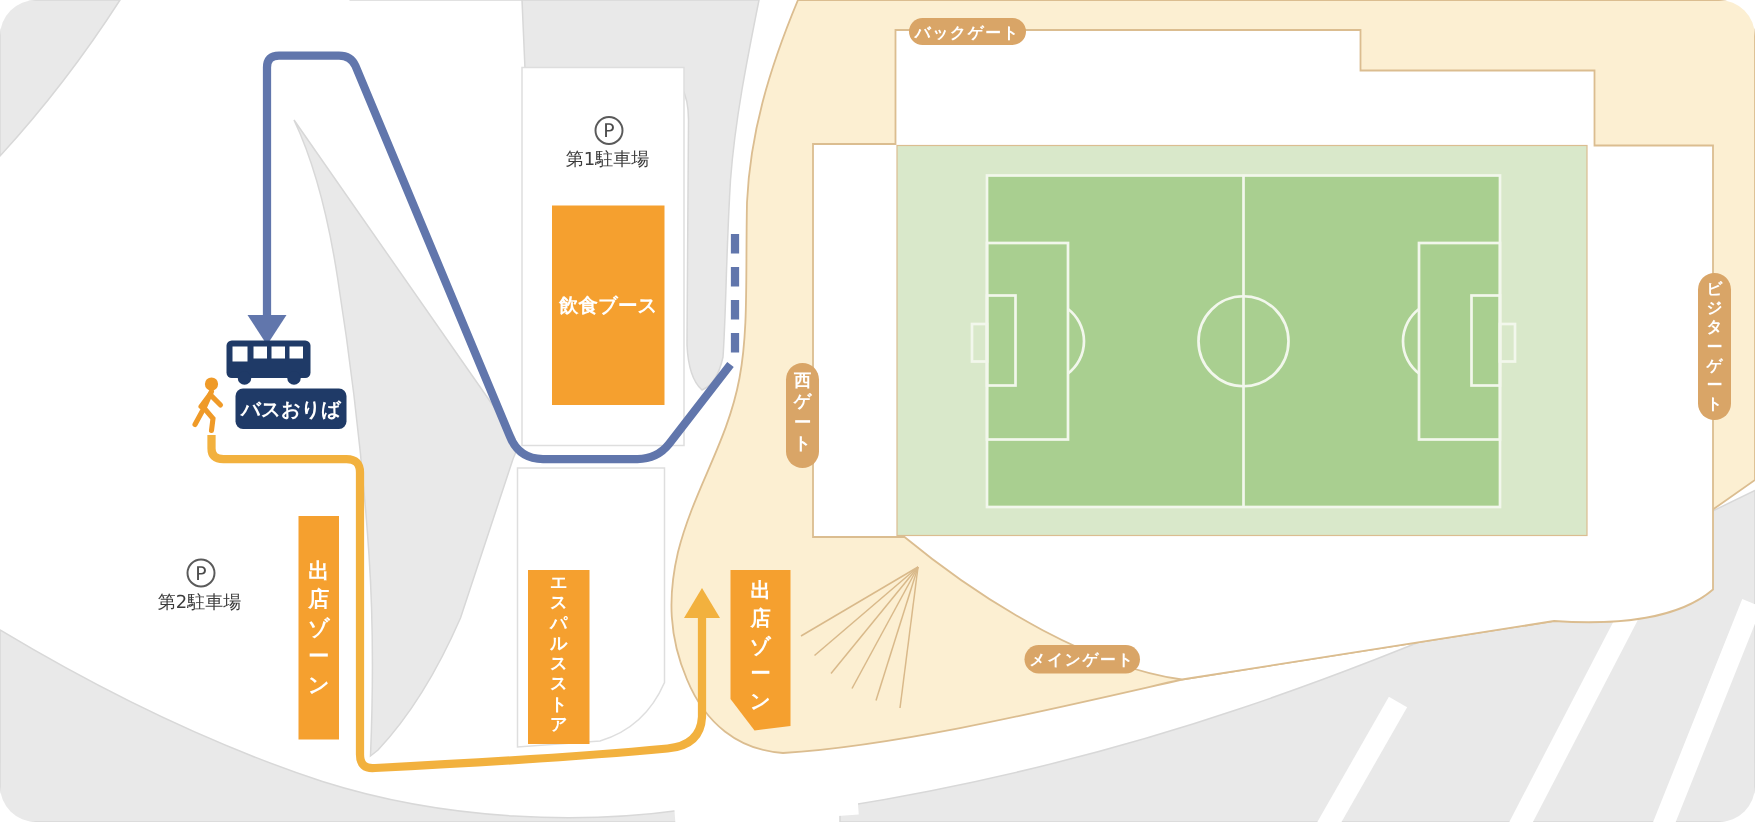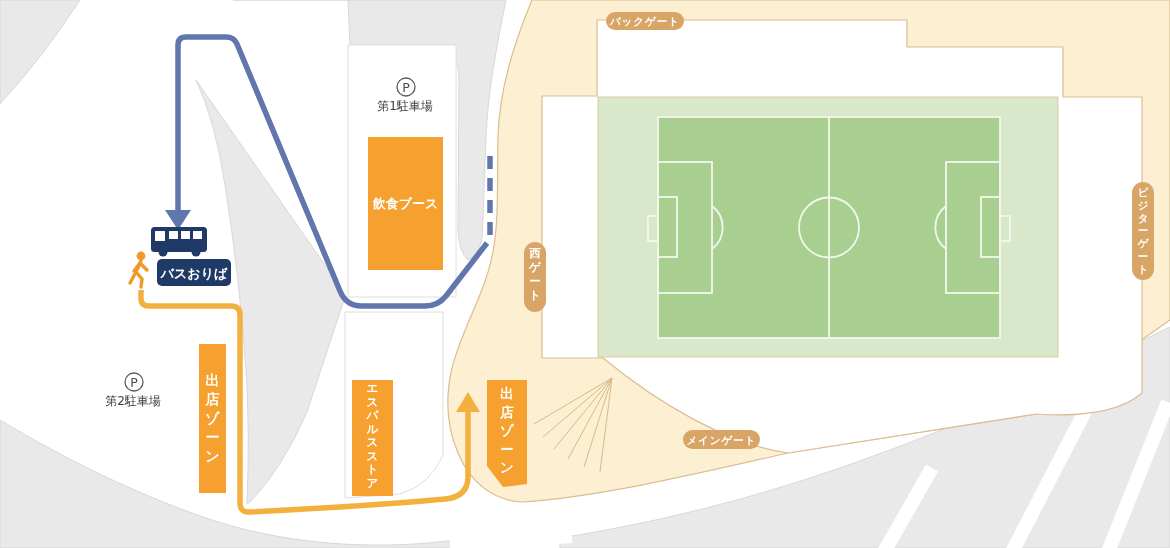--- a/index.html
+++ b/index.html
@@ -1,16 +1,16 @@
 <!DOCTYPE html>
 <html><head>
 <meta charset="utf-8">
 <style>
   html,body{margin:0;padding:0;background:#ffffff;}
-  .map-wrap{width:1170px;height:548px;position:relative;overflow:hidden;background:#fff;}
+  .map-wrap{width:1170px;height:548px;position:relative;overflow:hidden;background:#fff;border-radius:24px;}
   svg{display:block;}
   text{font-family:"DejaVu Sans","Liberation Sans",sans-serif;}
   .pill-text{fill:#ffffff;font-weight:bold;}
   .zone-text{fill:#ffffff;font-weight:bold;}
   .navy-text{fill:#ffffff;font-weight:bold;}
   .parking-text{fill:#3c3c3c;}
 </style>
 </head>
 <body>
 

